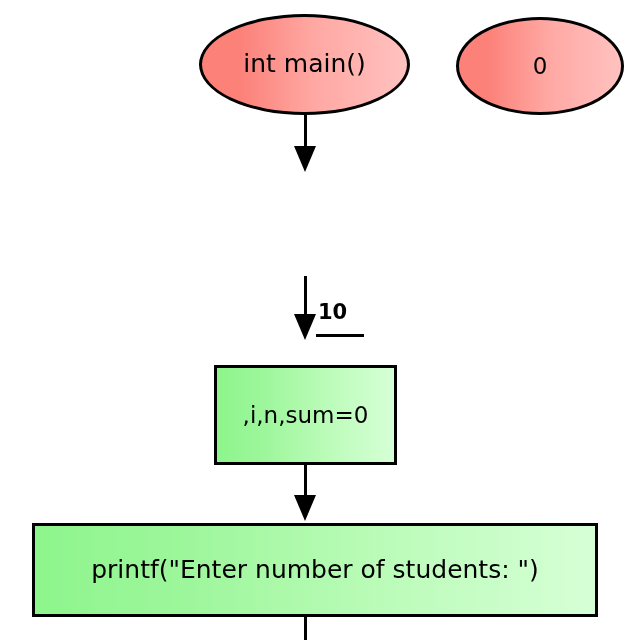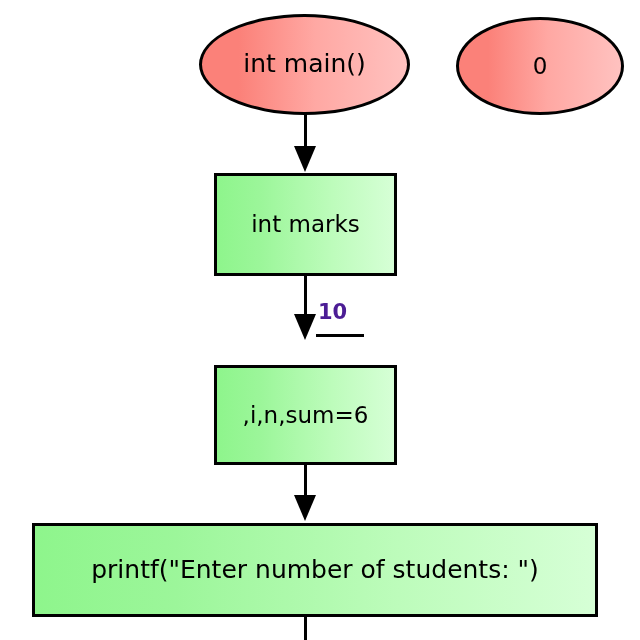--- a/index.html
+++ b/index.html
@@ -53,21 +53,21 @@
     border-right: 11px solid transparent;
     border-top: 26px solid #000000;
   }
   .edge-underline {
     position: absolute;
     background: #000000;
     height: 3px;
   }
   .edge-label {
     position: absolute;
-    color: #4c1d95;
+    color: #000000;
     font-weight: bold;
     white-space: nowrap;
   }
 </style>
 </head>
 <body>
 
 <div id="canvas">
 
   <div class="edge-line" style="left:304px; top:114px; height:34px;"></div>
@@ -84,25 +84,22 @@
   <div class="edge-line" style="left:304px; top:617px; height:23px;"></div>
 
   <div class="node ellipse" style="left:199px; top:14px; width:211px; height:101px; font-size:25px;">
     <span>int main()</span>
   </div>
 
   <div class="node ellipse" style="left:456px; top:17px; width:168px; height:98px; font-size:23px;">
     <span>0</span>
   </div>
 
-  <div class="node rect" style="left:214px; top:173px; width:183px; height:103px; font-size:23px;">
-    <span>int marks</span>
-  </div>
 
   <div class="node rect" style="left:214px; top:365px; width:183px; height:100px; font-size:23px;">
-    <span>,i,n,sum=6</span>
+    <span>,i,n,sum=0</span>
   </div>
 
   <div class="node rect" style="left:32px; top:523px; width:566px; height:94px; font-size:25px;">
     <span>printf("Enter number of students: ")</span>
   </div>
 
 </div>
 
 </body></html>

